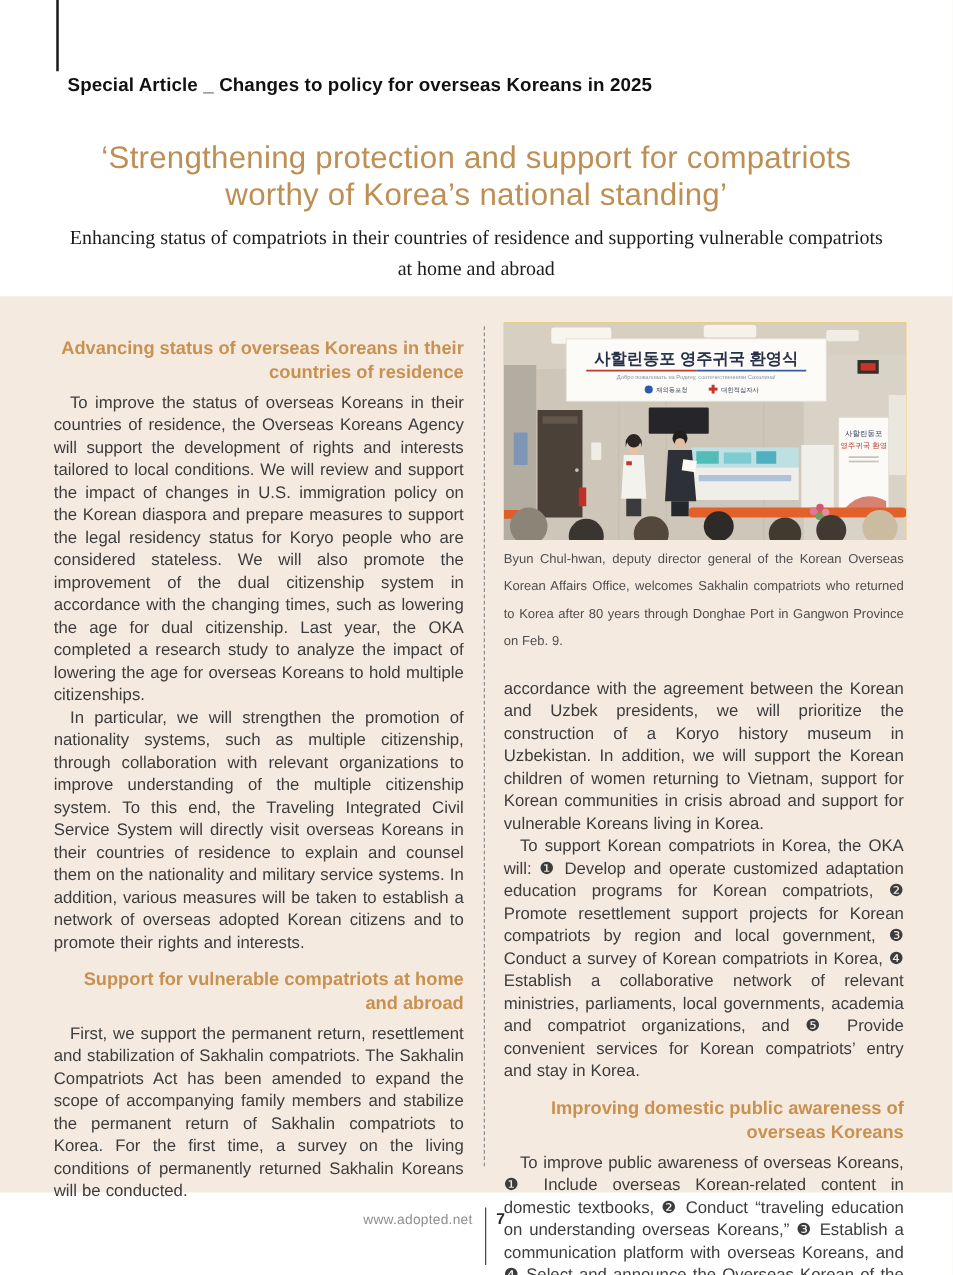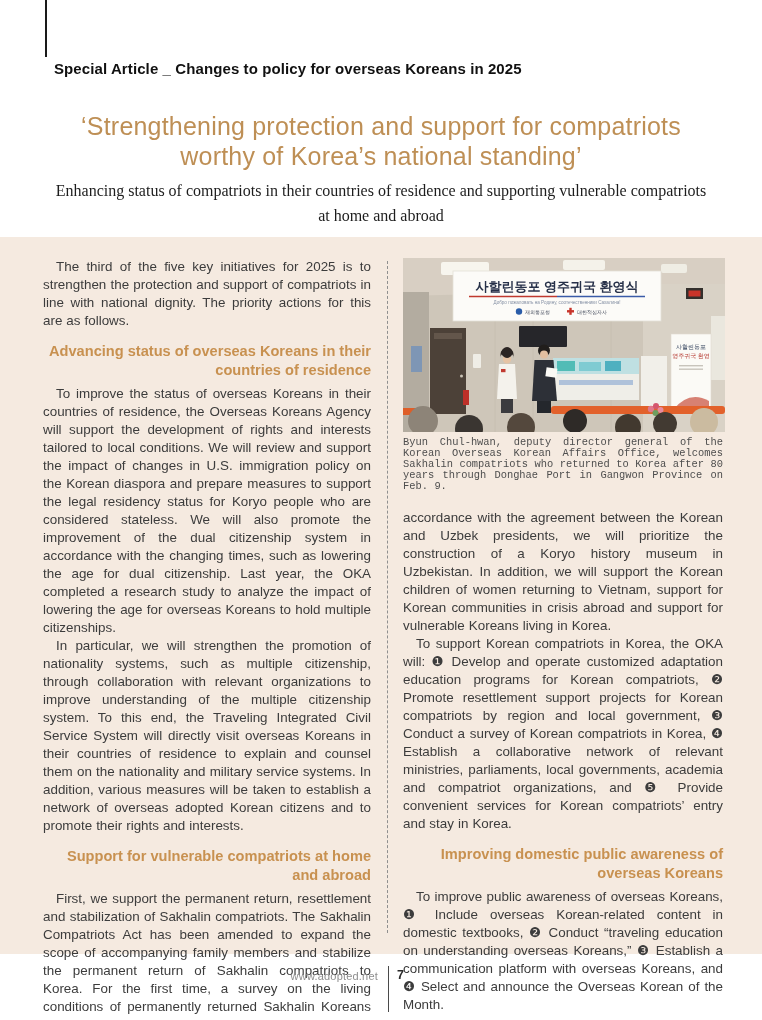--- a/index.html
+++ b/index.html
@@ -40,22 +40,22 @@
   }
   p.body.indent { text-indent:13px; }
   h3.heading {
     font-size:14.6px; line-height:19px; font-weight:bold; color:#c89150;
     margin-top:12px; margin-bottom:5px; text-align:right;
   }
   
   .photo { width:322px; height:174px; overflow:hidden; background:#eab308; }
   .photo svg { display:block; }
   .caption {
-    margin-top:5px; font-size:10.4px; line-height:11px; color:#4e4e4e;
-    text-align:justify; word-spacing:0.2px;font-family:Liberation Mono, monospace;
+    margin-top:5px; font-size:10.4px; line-height:22px; color:#4e4e4e;
+    text-align:justify; word-spacing:0.2px;
   }
   .cont-para { margin-top:17px; }
   
   .footer-site {
     position:absolute; left:238px; top:970px; width:140px; text-align:right;
     font-size:11px; color:#8e8e8e; letter-spacing:0.2px;
   }
   .footer-rule { position:absolute; left:388px; top:966px; width:1px; height:46px; background:#4a4a4a; }
   .footer-page { position:absolute; left:397px; top:968px; font-size:12.5px; font-weight:bold; color:#2a2a2a; }
 </style>
@@ -66,21 +66,20 @@
 
   <div class="header-rule"></div>
   <div class="kicker">Special Article _ Changes to policy for overseas Koreans in 2025</div>
 
   <h1 class="title">‘Strengthening protection and support for compatriots worthy of Korea’s national standing’</h1>
   <h2 class="subtitle">Enhancing status of compatriots in their countries of residence and supporting vulnerable compatriots at home and abroad</h2>
 
   <section class="panel">
 
     <div class="col col-left">
-      <p class="body indent">The third of the five key initiatives for 2025 is to strengthen the protection and support of compatriots in line with national dignity. The priority actions for this are as follows.</p>
       <h3 class="heading">Advancing status of overseas Koreans in their countries of residence</h3>
       <p class="body indent">To improve the status of overseas Koreans in their countries of residence, the Overseas Koreans Agency will support the development of rights and interests tailored to local conditions. We will review and support the impact of changes in U.S. immigration policy on the Korean diaspora and prepare measures to support the legal residency status for Koryo people who are considered stateless. We will also promote the improvement of the dual citizenship system in accordance with the changing times, such as lowering the age for dual citizenship. Last year, the OKA completed a research study to analyze the impact of lowering the age for overseas Koreans to hold multiple citizenships.</p>
       <p class="body indent">In particular, we will strengthen the promotion of nationality systems, such as multiple citizenship, through collaboration with relevant organizations to improve understanding of the multiple citizenship system. To this end, the Traveling Integrated Civil Service System will directly visit overseas Koreans in their countries of residence to explain and counsel them on the nationality and military service systems. In addition, various measures will be taken to establish a network of overseas adopted Korean citizens and to promote their rights and interests.</p>
       <h3 class="heading">Support for vulnerable compatriots at home and abroad</h3>
       <p class="body indent">First, we support the permanent return, resettlement and stabilization of Sakhalin compatriots. The Sakhalin Compatriots Act has been amended to expand the scope of accompanying family members and stabilize the permanent return of Sakhalin compatriots to Korea. For the first time, a survey on the living conditions of permanently returned Sakhalin Koreans will be conducted.</p>
 
     </div>
 
     <div class="divider"></div>
 

